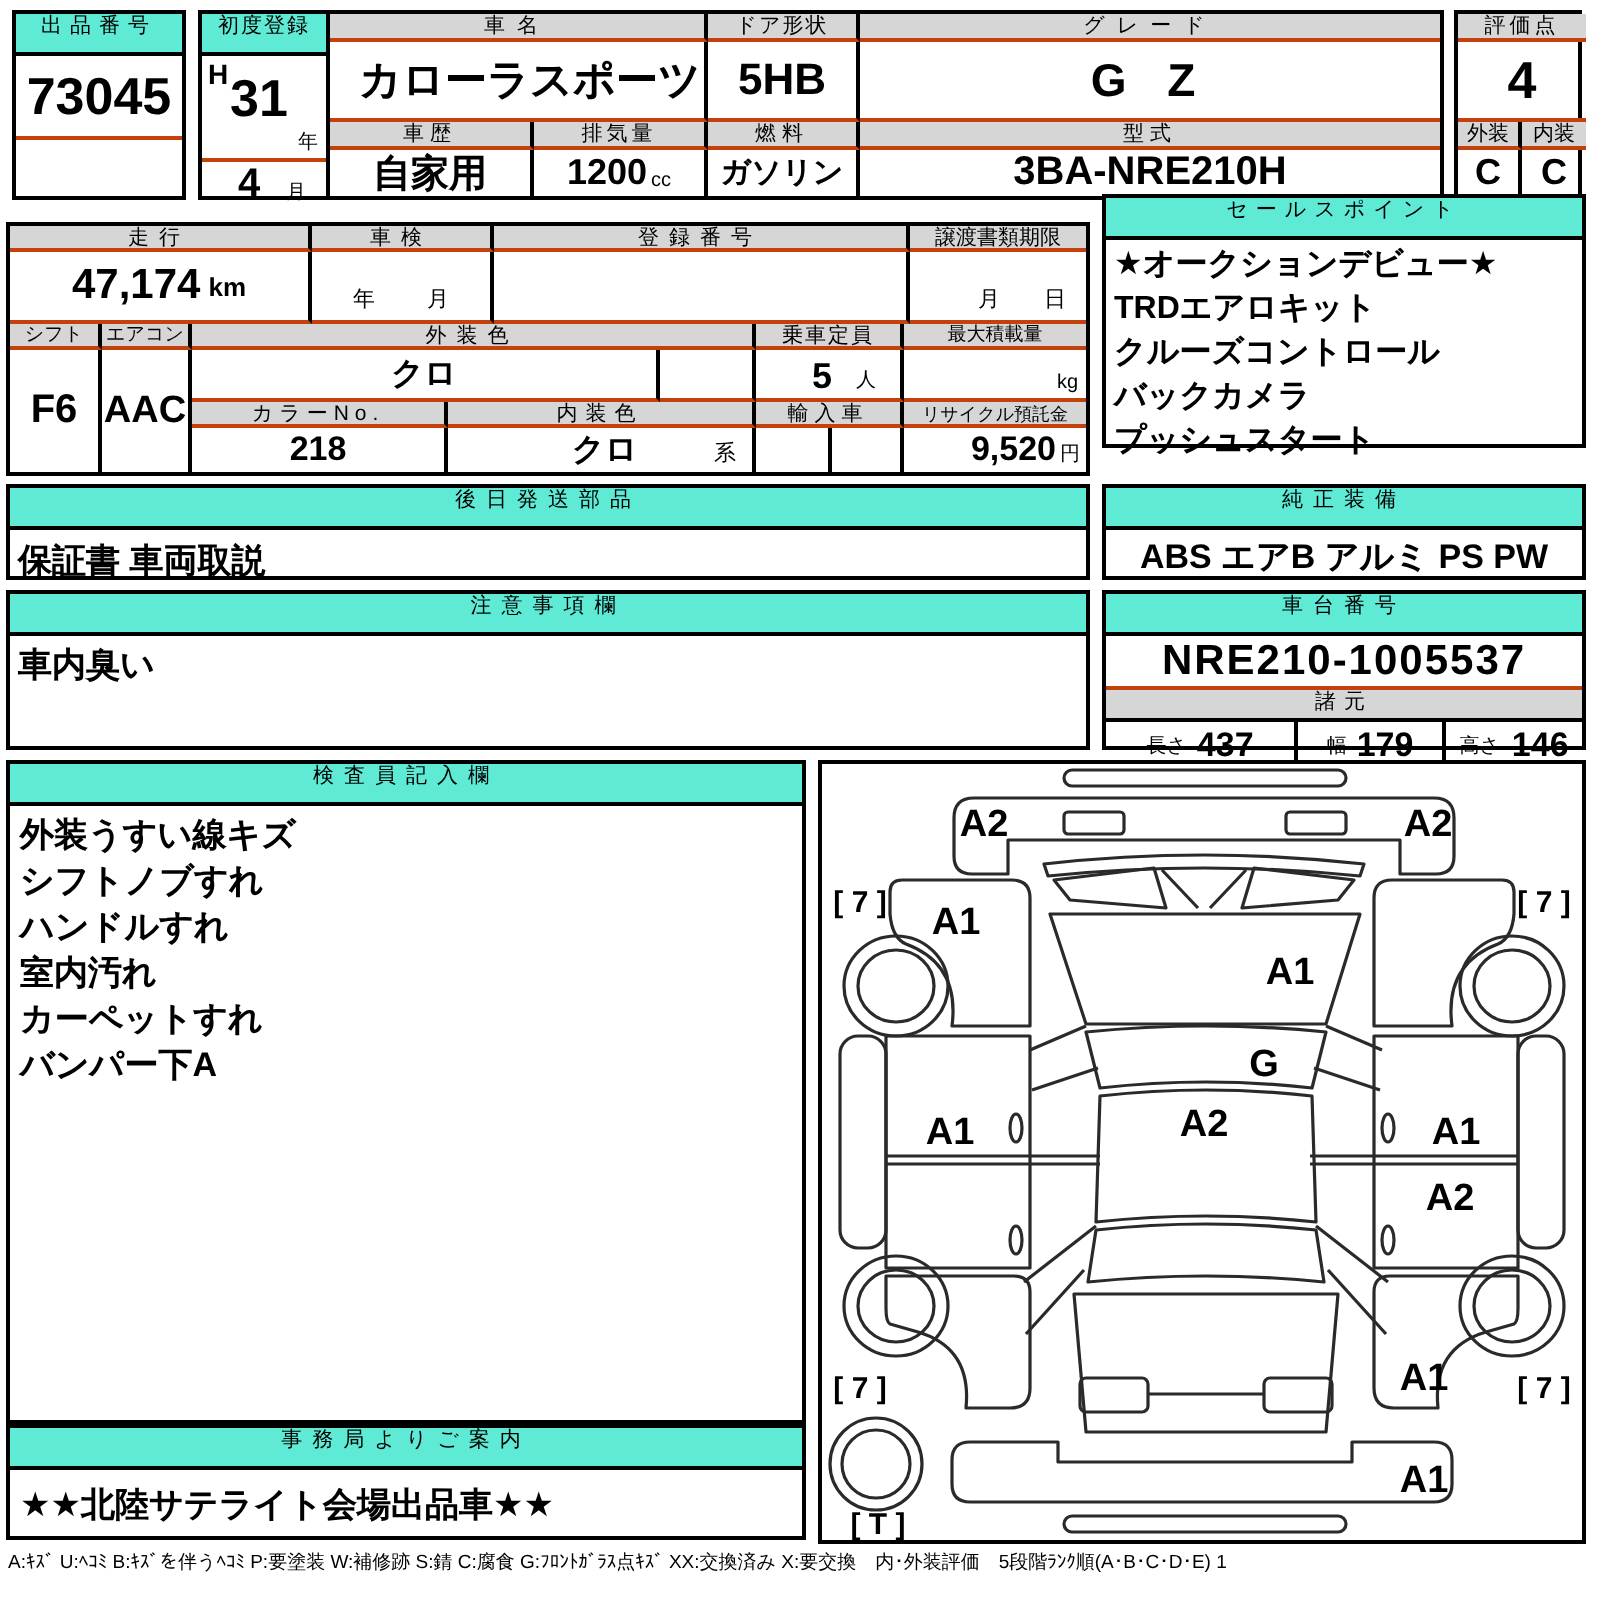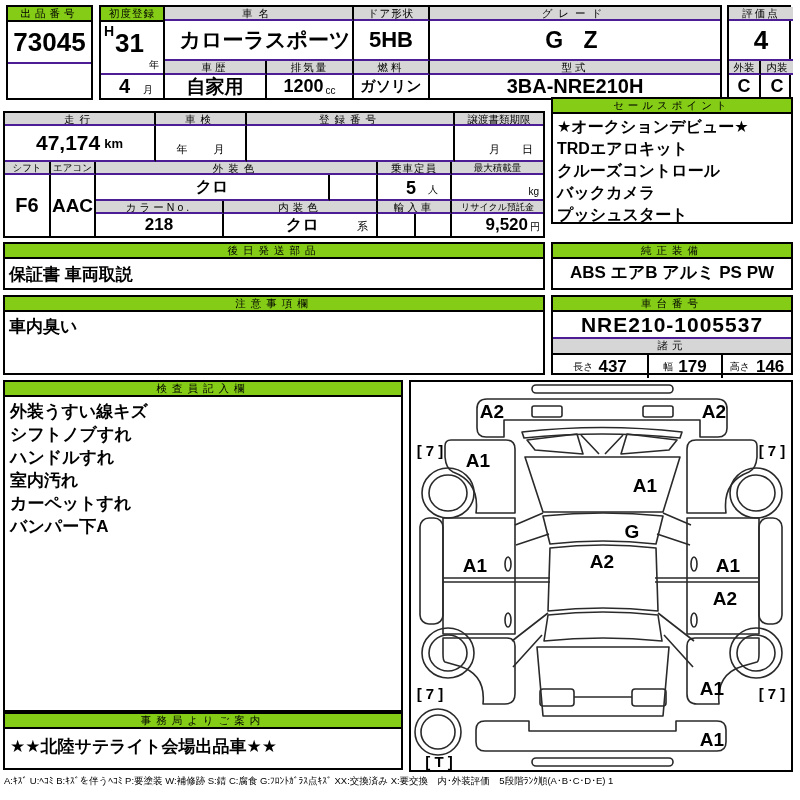--- a/index.html
+++ b/index.html
@@ -1,23 +1,23 @@
 <!DOCTYPE html>
 <html><head>
 <meta charset="utf-8">
 <style>
   html,body{margin:0;padding:0;background:#fff;}
   body{width:800px;height:800px;font-family:"Liberation Sans","DejaVu Sans",sans-serif;color:#000;}
   .sheet{position:relative;width:800px;height:800px;background:#fff;overflow:hidden;}
   .box{position:absolute;border:2px solid #000;box-sizing:border-box;background:#fff;}
-  .hdr{background:#84cc16;border-bottom:2px solid #000;font-size:10.5px;text-align:center;height:15px;line-height:13px;overflow:hidden;box-sizing:border-box;white-space:nowrap;}
+  .hdr{background:#5eead4;border-bottom:2px solid #000;font-size:10.5px;text-align:center;height:21px;line-height:13px;overflow:hidden;box-sizing:border-box;white-space:nowrap;}
   .cell{position:absolute;box-sizing:border-box;overflow:hidden;}
   .ghdr{background:#d6d6d6;font-size:10.5px;text-align:center;line-height:12px;white-space:nowrap;}
   .br{border-right:2px solid #000;}
-  .bb{border-bottom:2px solid #4c1d95;}
+  .bb{border-bottom:2px solid #c2410c;}
   .ctr{display:flex;align-items:center;justify-content:center;}
   .val{font-weight:bold;}
   .items div{font-weight:bold;font-size:16px;line-height:22px;white-space:nowrap;}
   svg text{font-family:"Liberation Sans","DejaVu Sans",sans-serif;font-weight:bold;fill:#000;}
 </style>
 </head>
 <body>
 
 <div class="sheet">
 

